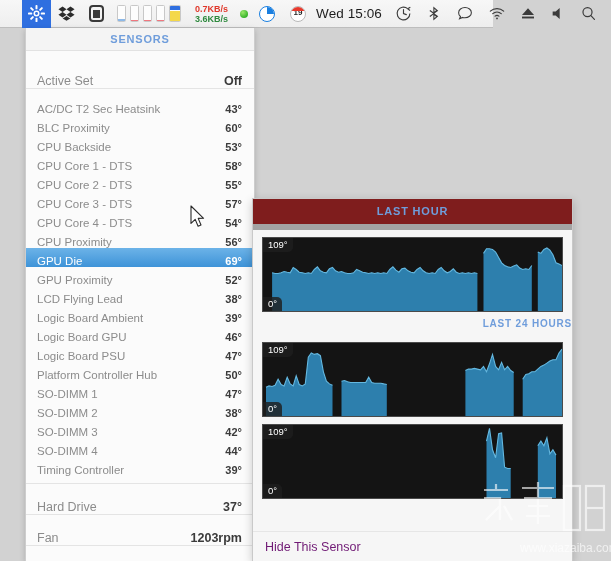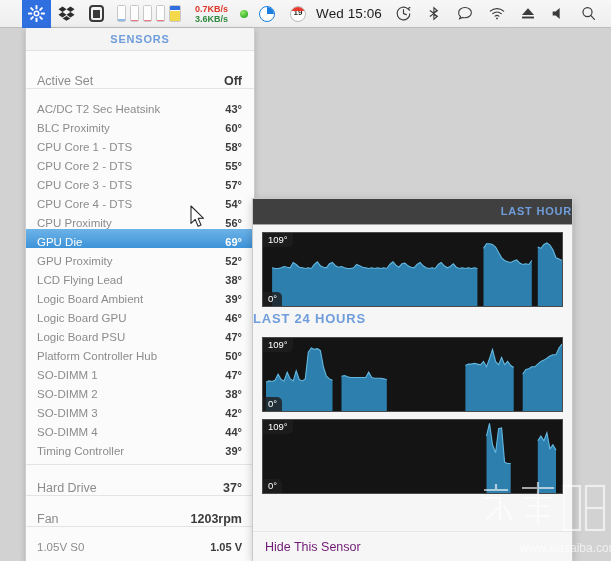--- a/index.html
+++ b/index.html
@@ -6,21 +6,21 @@
   body{
     width:611px;height:561px;overflow:hidden;
     font-family:"Liberation Sans","DejaVu Sans",sans-serif;
     background:#d2d2d2;
     -webkit-font-smoothing:antialiased;
   }
   .screen{position:relative;width:611px;height:561px;overflow:hidden;background:#d2d2d2;}
 
   
   .menubar{
-    position:absolute;left:0;top:0;width:611px;height:28px;
+    position:absolute;left:0;top:0;width:493px;height:28px;
     background:linear-gradient(to bottom,#f7f7f7 0%,#eeeeee 100%);
     border-bottom:1px solid #bdbdbd;
     display:flex;align-items:center;
     box-sizing:border-box;
   }
   .mb-left{display:flex;align-items:center;height:28px;padding-left:22px;}
   .mb-right{display:flex;align-items:center;height:28px;margin-left:auto;padding-right:10px;}
   .mb-item{display:flex;align-items:center;justify-content:center;height:28px;padding:0 7px;}
   .mb-item.sel{background:#2f6fe0;padding:0 6px;}
 
@@ -94,27 +94,27 @@
   .grp-pad{height:7px;}
 
   
   .flyout{
     position:absolute;left:252px;top:198px;width:321px;height:363px;
     background:#f6f6f6;border:1px solid #c9c9c9;border-bottom:none;
     box-sizing:border-box;
     box-shadow:0 3px 9px rgba(0,0,0,0.20);
   }
   .fly-head{
-    height:25px;line-height:25px;text-align:right;
+    height:25px;line-height:25px;text-align:center;
     font-size:11px;font-weight:bold;letter-spacing:0.8px;color:#6f9ddb;
-    border-bottom:1px solid #a3a3a3;background:#404040;
+    border-bottom:6px solid #a3a3a3;background:#7f1d1d;
   }
   .fly-label{
-    height:23px;line-height:23px;text-align:left;
-    font-size:13px;font-weight:bold;letter-spacing:0.8px;color:#6f9ddb;
+    height:23px;line-height:23px;text-align:right;
+    font-size:10px;font-weight:bold;letter-spacing:0.8px;color:#6f9ddb;
   }
   .graph{
     margin:7px auto 0 auto;width:301px;height:75px;
     background:#141414;border:1px solid #4a4a4a;position:relative;overflow:hidden;
     box-sizing:border-box;
   }
   .graph svg{position:absolute;left:0;top:0;display:block;}
   .gmax,.gmin{
     position:absolute;left:0;font-size:9.5px;font-weight:normal;color:#fff;
     background:rgba(30,30,30,0.82);padding:1px 5px 2px 5px;line-height:11px;
@@ -302,20 +302,24 @@
     <div id="temps">
         <div class="row">
           <span class="lbl">AC/DC T2 Sec Heatsink</span>
           <span class="val">43°</span>
         </div>
         <div class="row">
           <span class="lbl">BLC Proximity</span>
           <span class="val">60°</span>
         </div>
         <div class="row">
+          <span class="lbl">CPU Backside</span>
+          <span class="val">53°</span>
+        </div>
+        <div class="row">
           <span class="lbl">CPU Core 1 - DTS</span>
           <span class="val">58°</span>
         </div>
         <div class="row">
           <span class="lbl">CPU Core 2 - DTS</span>
           <span class="val">55°</span>
         </div>
         <div class="row">
           <span class="lbl">CPU Core 3 - DTS</span>
           <span class="val">57°</span>

